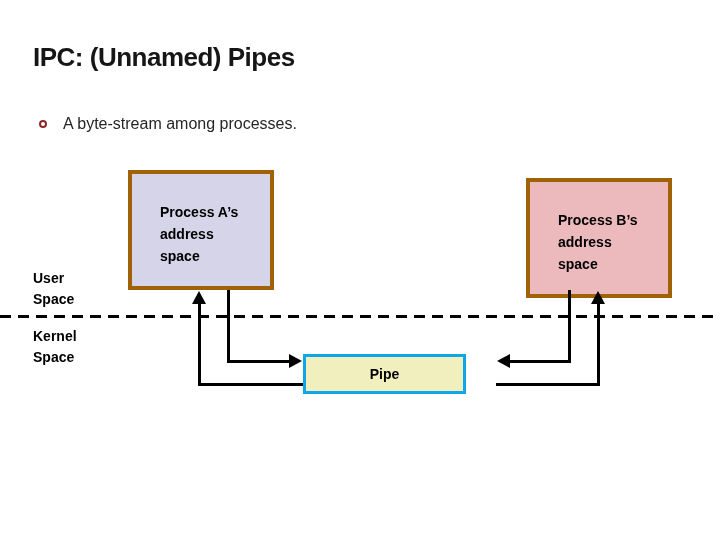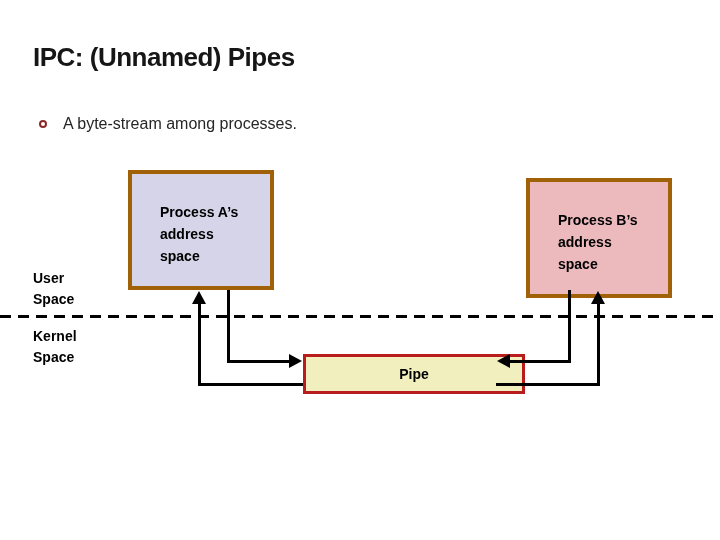--- a/index.html
+++ b/index.html
@@ -86,23 +86,23 @@
     top: 315px;
     width: 720px;
     height: 3px;
     background: repeating-linear-gradient(90deg, #000 0 11px, transparent 11px 18px);
   }
 
   .pipe-box {
     position: absolute;
     left: 303px;
     top: 354px;
-    width: 222px;
+    width: 163px;
     height: 40px;
-    border: 3px solid #b91c1c;
+    border: 3px solid #0ea5e9;
     background: var(--pipe_fill, #f2efbe);
     display: flex;
     align-items: center;
     justify-content: center;
     font-weight: 700;
     font-size: 14px;
     color: #000;
   }
 
   .line { position: absolute; background: #000; }

